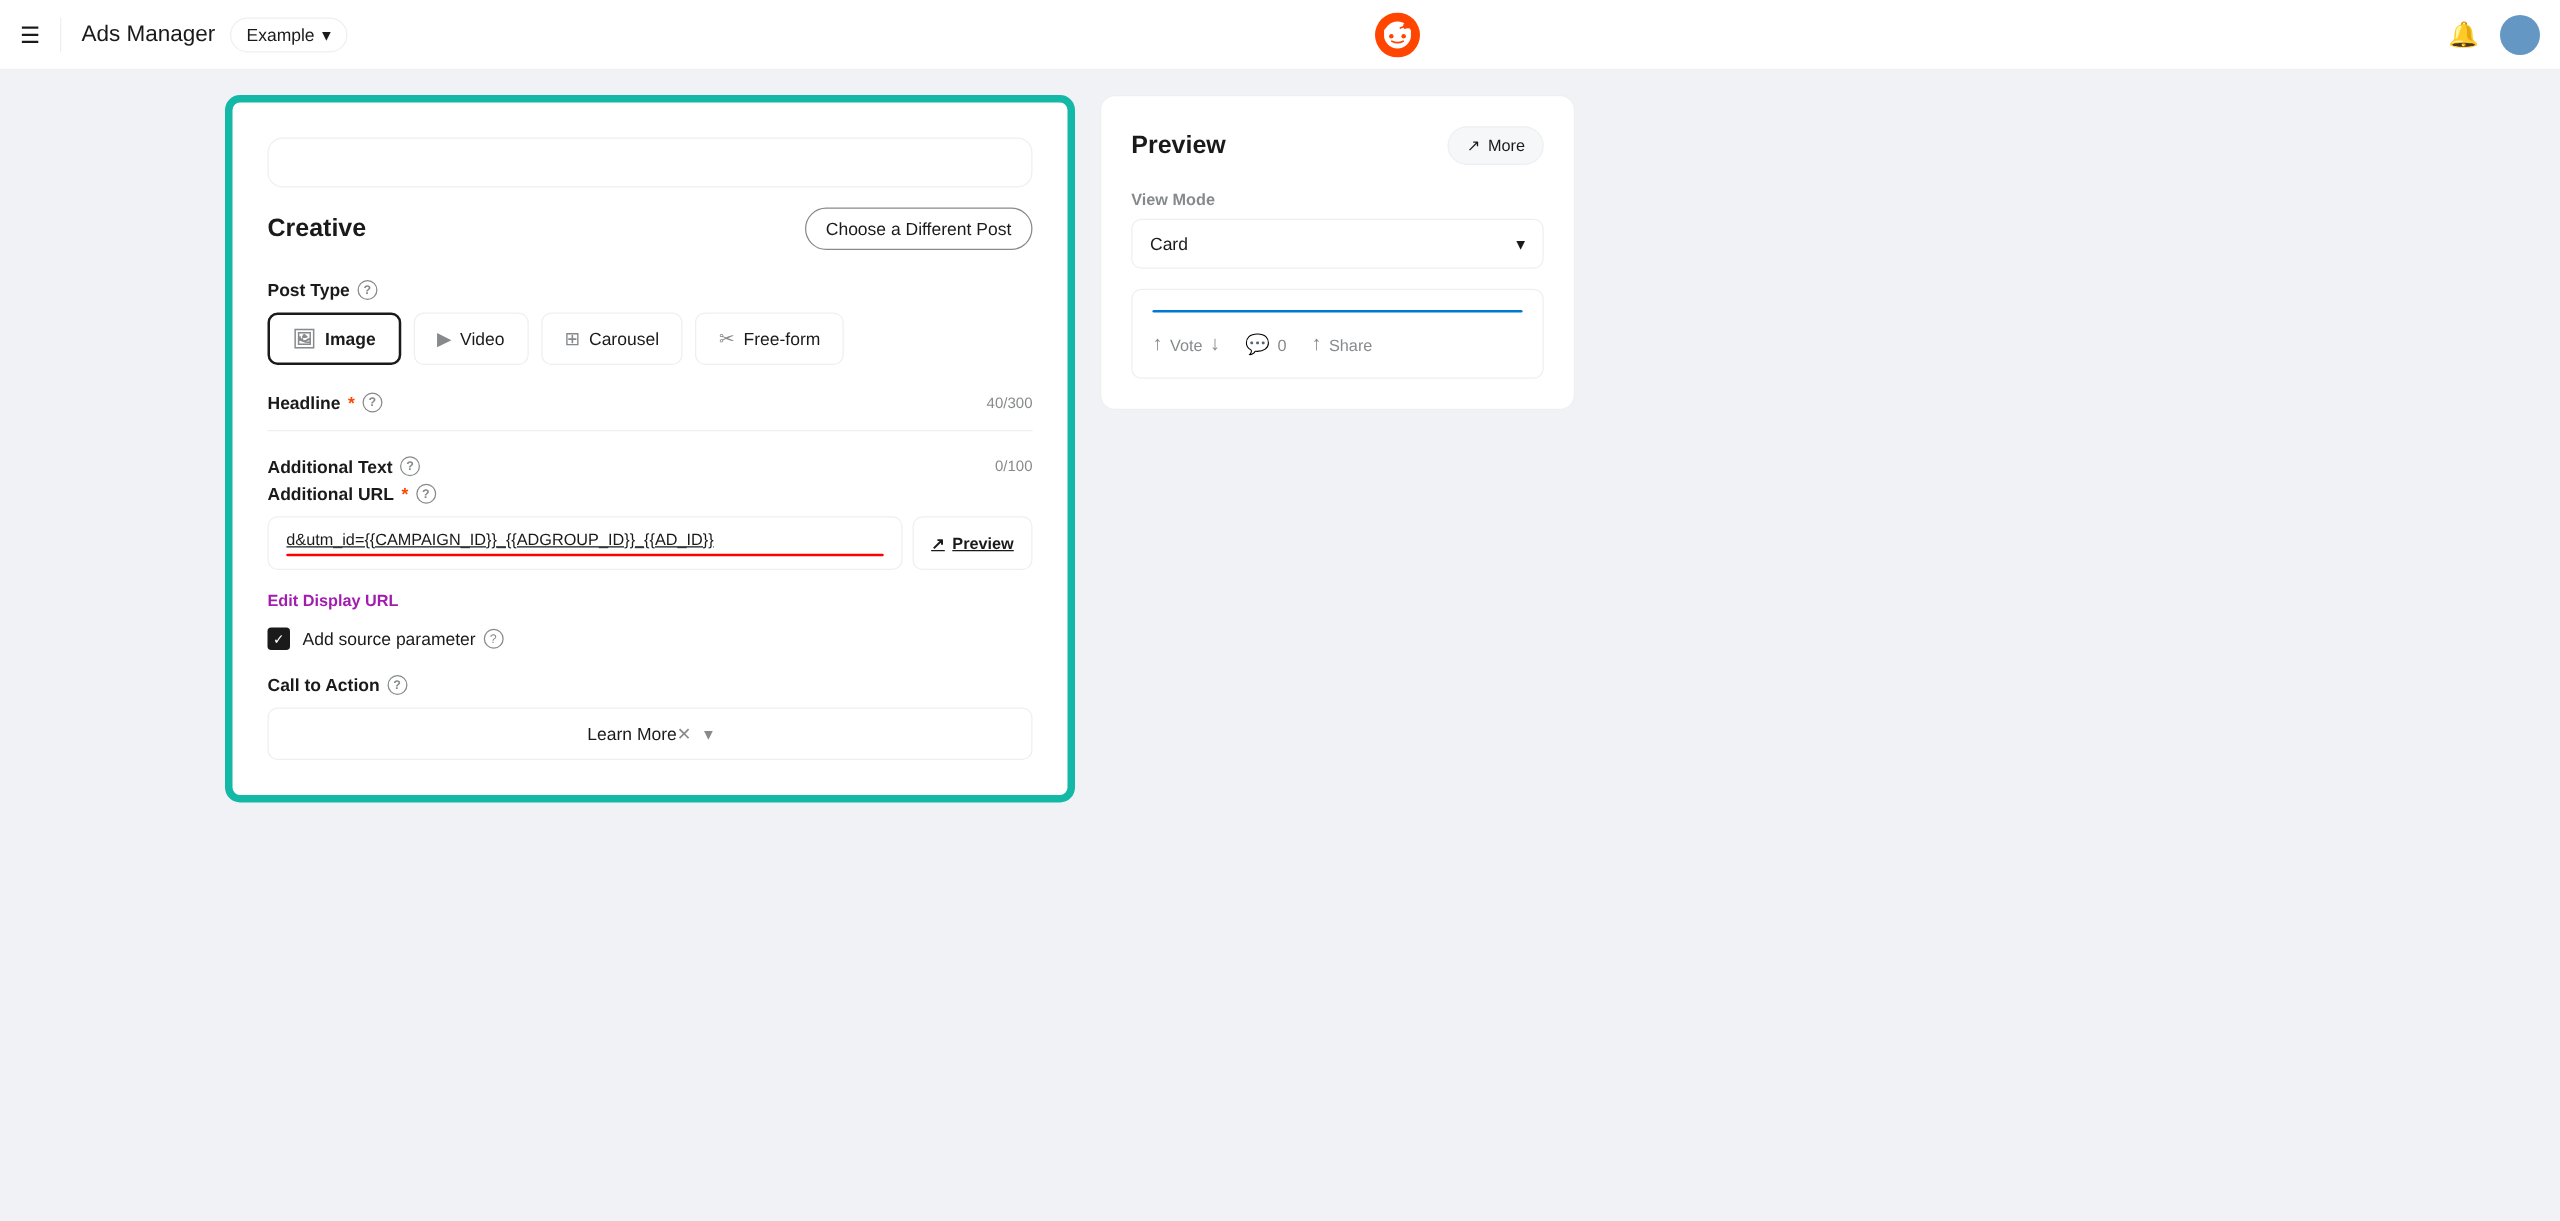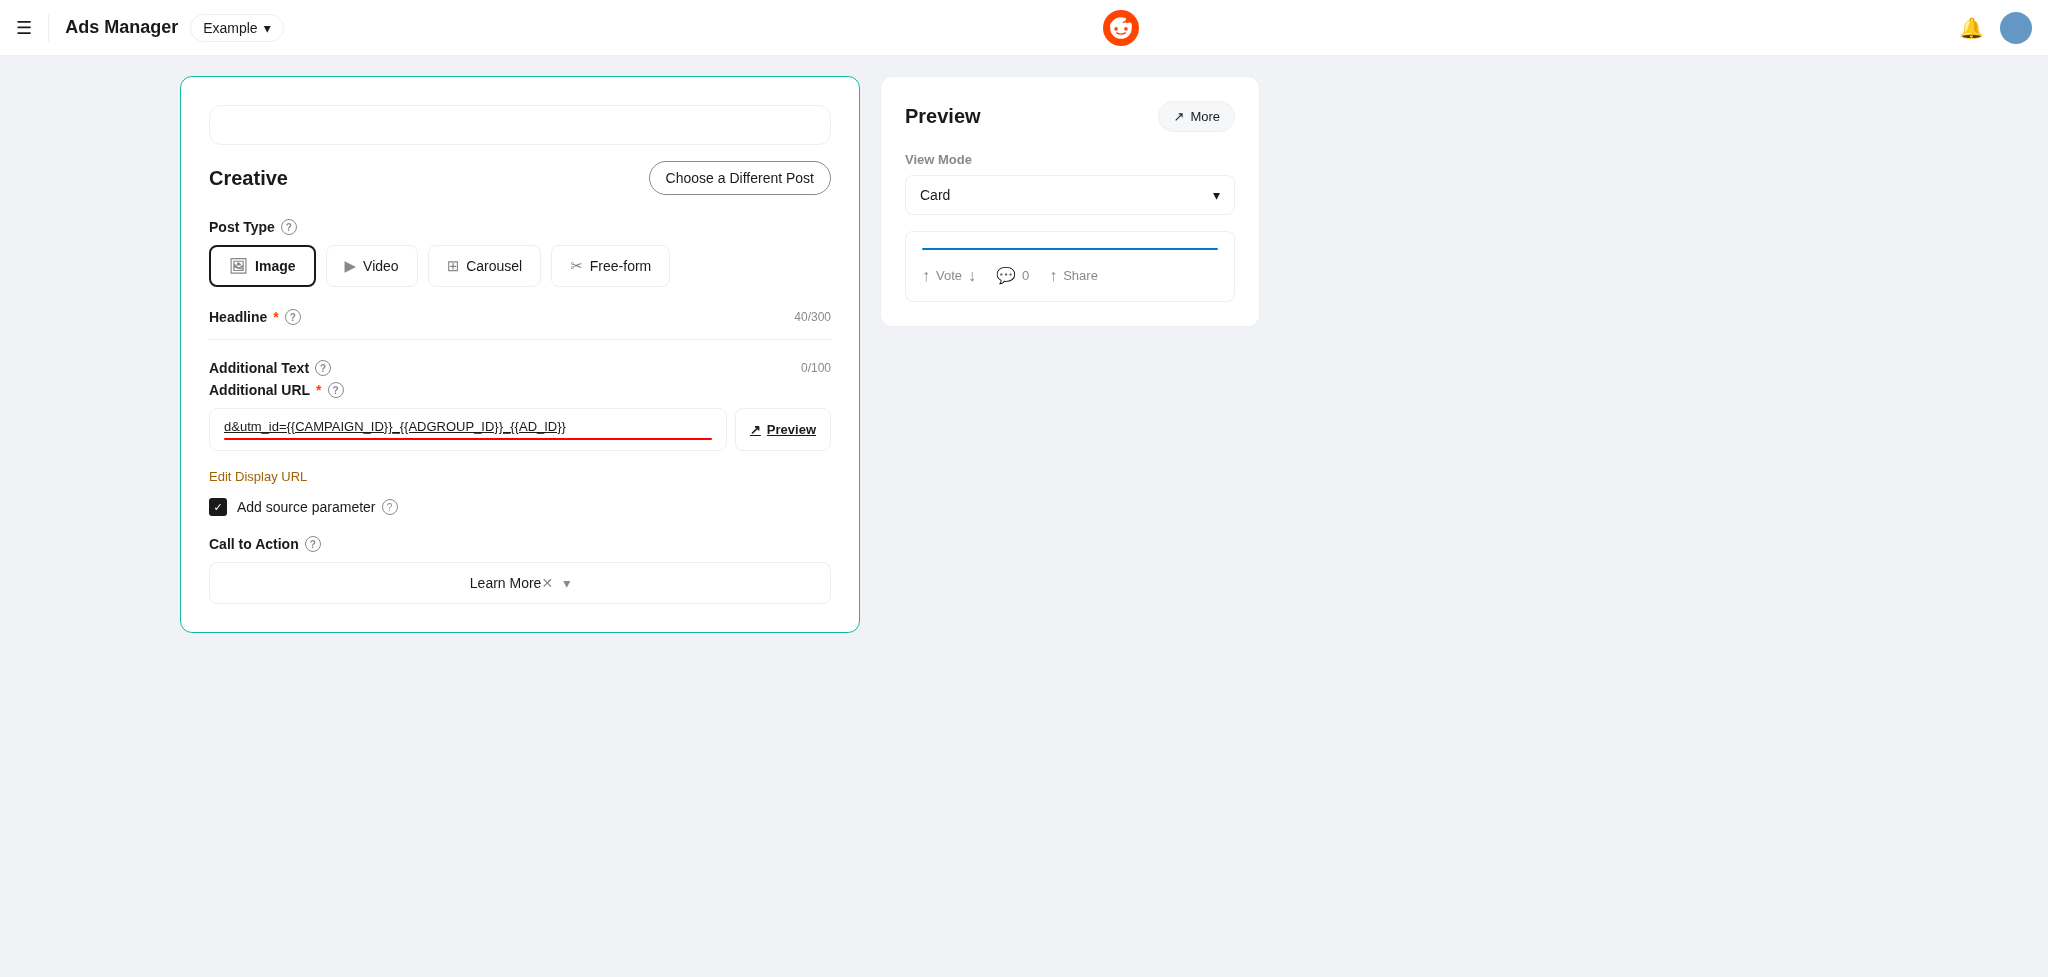--- a/index.html
+++ b/index.html
@@ -33,21 +33,21 @@
       color: #1a1a1b;
     }
     .topnav-divider {
       width: 1px;
       height: 28px;
       background: #edeff1;
       margin: 0 4px;
     }
     .ads-manager-title {
       font-size: 18px;
-      font-weight: 700;
+      font-weight: 400;
       color: #1a1a1b;
     }
     .workspace-selector {
       display: flex;
       align-items: center;
       gap: 6px;
       border: 1px solid #edeff1;
       border-radius: 20px;
       padding: 5px 12px;
       cursor: pointer;
@@ -89,21 +89,21 @@
       max-width: 1400px;
     }
 
     
     .creative-panel {
       background: #fff;
       border-radius: 12px;
       padding: 28px;
       flex: 1;
       max-width: 680px;
-      border: 1px solid #14b8a6;
+      border: 6px solid #14b8a6;
     }
 
     .panel-header {
       display: flex;
       align-items: center;
       justify-content: space-between;
       margin-bottom: 24px;
     }
     .panel-title {
       font-size: 20px;
@@ -244,23 +244,23 @@
       border-radius: 8px;
       padding: 10px 14px;
       font-size: 13px;
       font-weight: 600;
       background: #fff;
       cursor: pointer;
       color: #1a1a1b;
       white-space: nowrap;
     }
     .edit-display-url {
-      color: #a16207;
+      color: #a21caf;
       font-size: 13px;
-      font-weight: 400;
+      font-weight: 700;
       cursor: pointer;
       margin-bottom: 14px;
       display: inline-block;
     }
 
     
     .checkbox-row {
       display: flex;
       align-items: center;
       gap: 10px;

